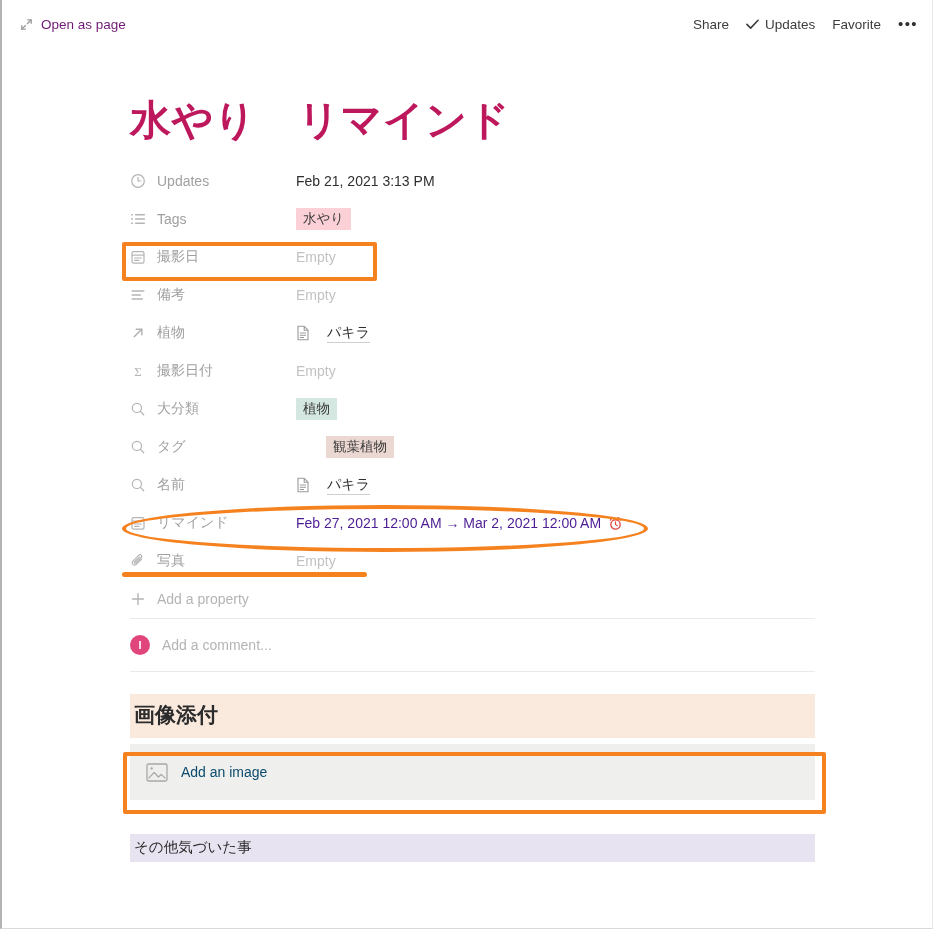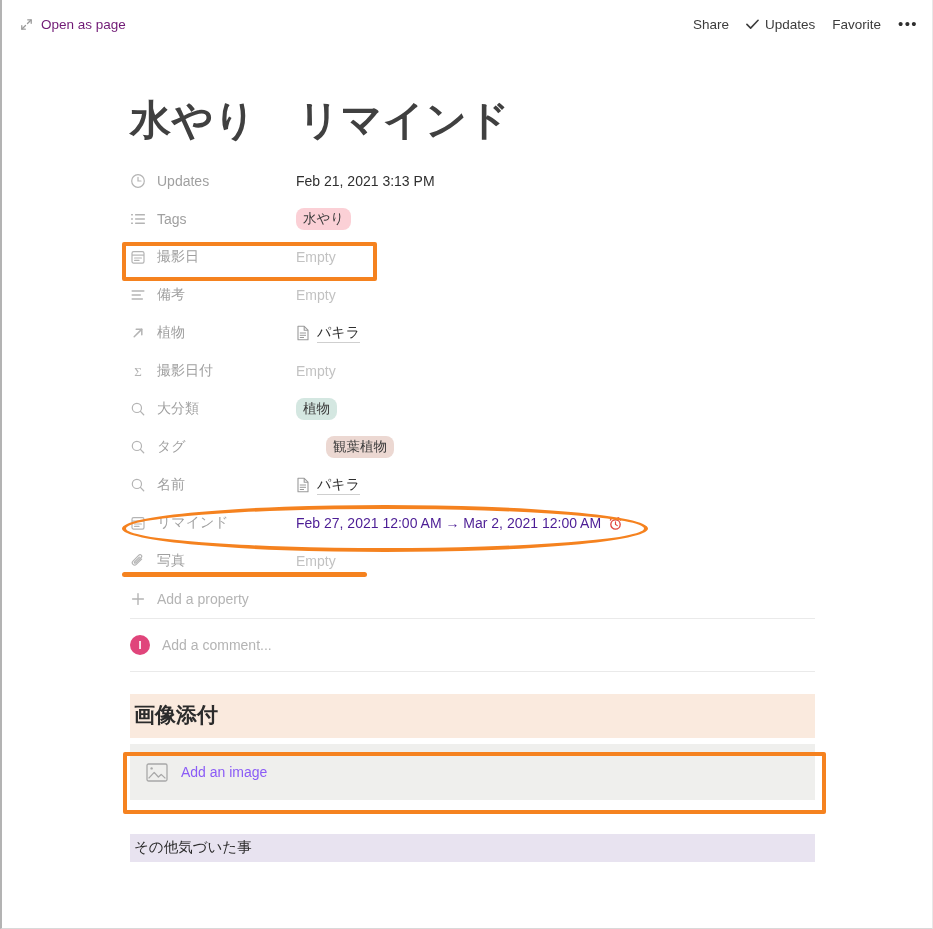--- a/index.html
+++ b/index.html
@@ -37,21 +37,21 @@
   .topbar-right .tb-item { cursor: pointer; display:flex; align-items:center; gap:6px;}
   .check-ico { width: 13px; height: 11px; display:block; }
   .dots { letter-spacing: 1.4px; font-size: 15px; line-height: 10px; color:#2f2f2f; cursor:pointer;}
 
   
   .page { position: absolute; left: 0; top: 48px; right: 0; bottom: 0; }
   .content { position: absolute; left: 128px; top: 0; width: 685px; }
 
   .title {
     margin-top: 49px;
-    font-size: 41px; font-weight: bold; color: #404040;
+    font-size: 41px; font-weight: bold; color: #be185d;
     letter-spacing: .5px; line-height: 1.15; white-space: pre;
   }
 
   
   .props { margin-top: 18px; }
   .prop-row {
     display: flex; align-items: center;
     height: 38px;
     position: relative;
   }
@@ -60,28 +60,28 @@
     width: 166px; flex: none;
     color: #a0a0a0; font-size: 14px; white-space: nowrap;
   }
   .p-ico { width: 16px; height: 16px; flex: none; display:block; opacity:.95; }
   .prop-val { font-size: 14px; color: #2f2f2f; display:flex; align-items:center; gap:7px;}
   .prop-val.empty { color: #c2c2c2; }
   .prop-val.date-red { color: #4c1d95; white-space: nowrap; }
 
   .tag {
     display: inline-block; padding: 2px 7px 3px;
-    border-radius: 8px; font-size: 13.5px; color: #3b3b3b;
+    border-radius: 0; font-size: 13.5px; color: #3b3b3b;
     line-height: 1.3;
   }
   .tag-pink  { background: #fbd0d6; }
   .tag-green { background: #d4e7e1; }
   .tag-brown { background: #ecd8d2; margin-left: 30px; }
 
-  .page-ref { display:flex; align-items:center; gap:7px;text-align:center; }
+  .page-ref { display:flex; align-items:center; gap:17px;text-align:center; }
   .page-ref .lbl { border-bottom: 1px solid #cfcfcf; color:#2f2f2f; cursor:pointer;}
   .doc-ico { width: 14px; height: 16px; display:block;}
   .alarm-ico { width: 15px; height: 15px; display:block;}
 
   
   .add-prop {
     display: flex; align-items: center; gap: 11px;
     height: 38px; color: #b4b4b4; font-size: 14px; cursor:pointer;
   }
   .plus-ico { width: 16px; height: 16px; display:block;}
@@ -106,21 +106,21 @@
     padding: 7px 8px 9px 4px;
     font-size: 21px; font-weight: bold; color: #2b2b2b;
     width: 685px;
   }
   .image-block {
     margin-top: 6px;
     width: 685px; height: 56px;
     background: #efefed;
     display: flex; align-items: center; gap: 13px;
     padding-left: 16px;
-    color: #8b5cf6; font-size: 14px;
+    color: #0c4a6e; font-size: 14px;
     cursor: pointer;
   }
   .img-ico { width: 22px; height: 19px; display:block;}
   .text-block {
     margin-top: 34px;
     width: 685px; min-height: 28px;
     background: #e8e3f0;
     display:flex; align-items:center;
     padding: 3px 6px 4px 4px;
     font-size: 14.5px; color: #2b2b2b;

